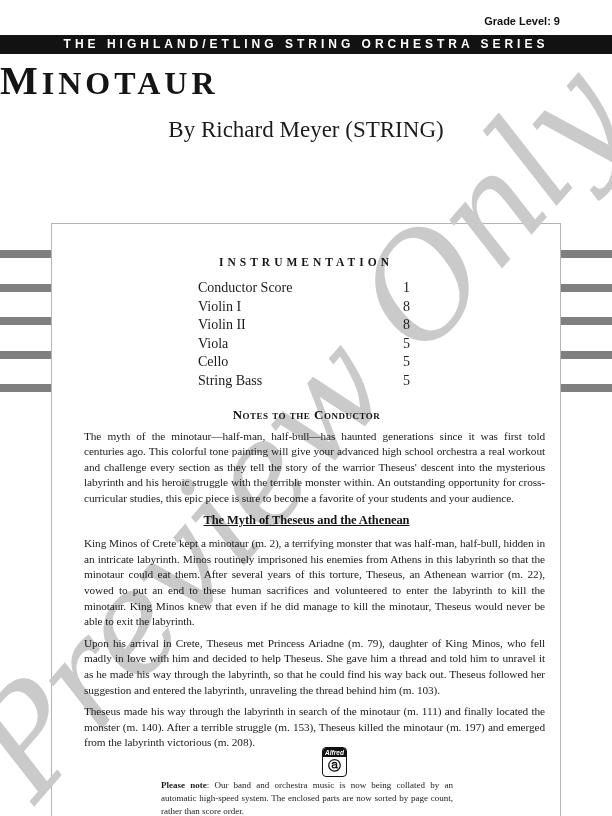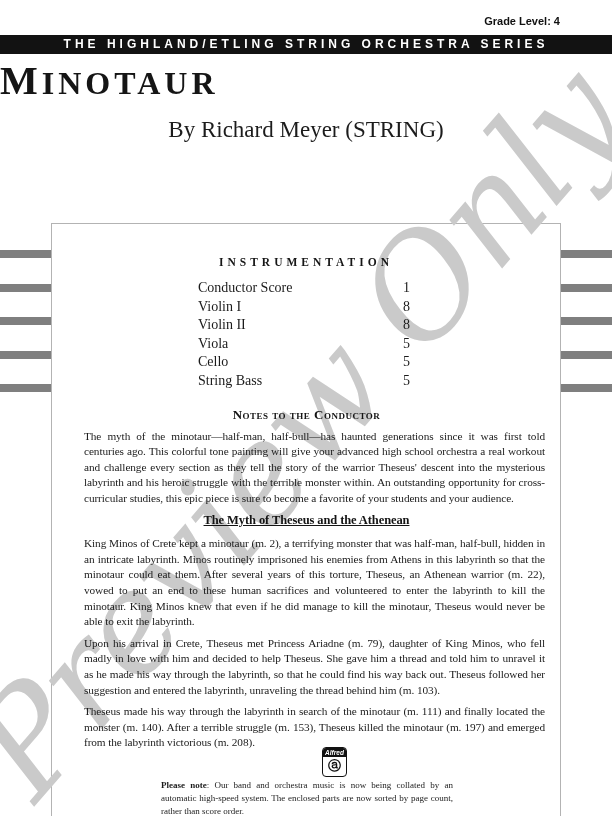--- a/index.html
+++ b/index.html
@@ -93,21 +93,21 @@
 </style>
 </head>
 <body>
 
 <div class="page">
 
   <div class="content-box"></div>
 
   <div class="watermark">Preview Only</div>
 
-  <div class="grade">Grade Level: 4</div>
+  <div class="grade">Grade Level: 9</div>
   <div class="banner">THE HIGHLAND/ETLING STRING ORCHESTRA SERIES</div>
   <div class="title">MINOTAUR</div>
   <div class="byline">By Richard Meyer (STRING)</div>
 
   <div class="bar l y0"></div>
   <div class="bar l y1"></div>
   <div class="bar l y2"></div>
   <div class="bar l y3"></div>
   <div class="bar l y4"></div>
 

